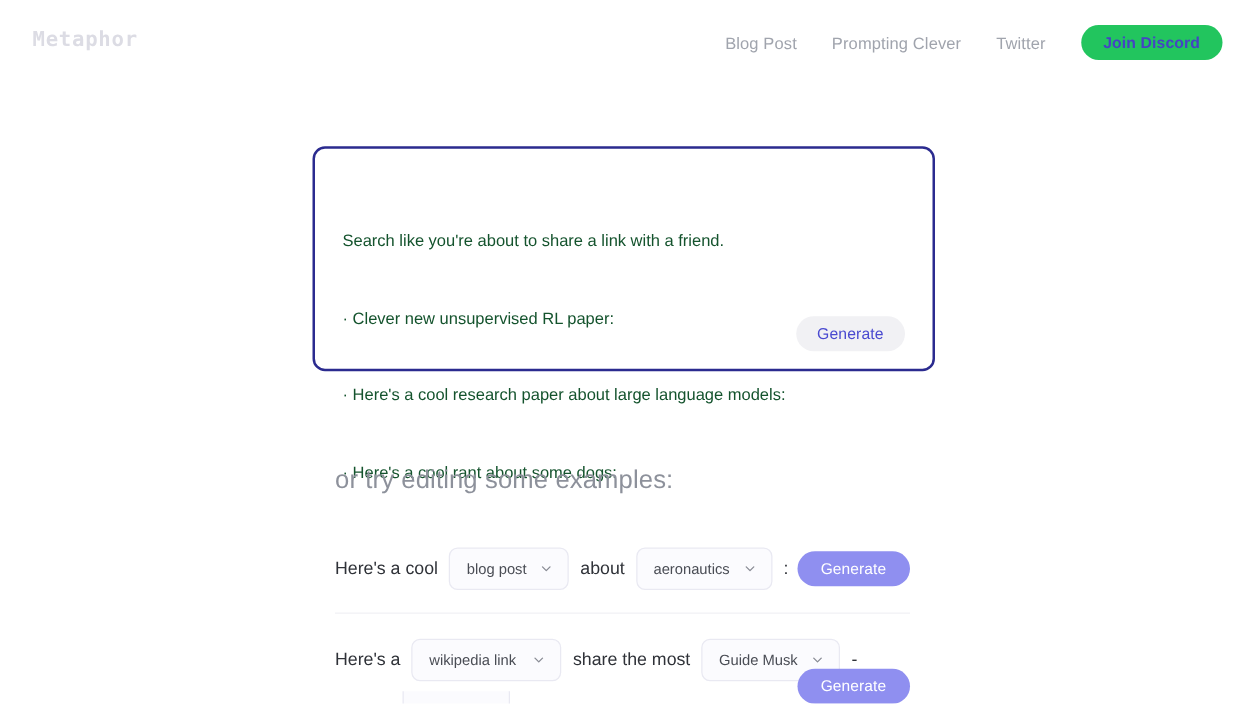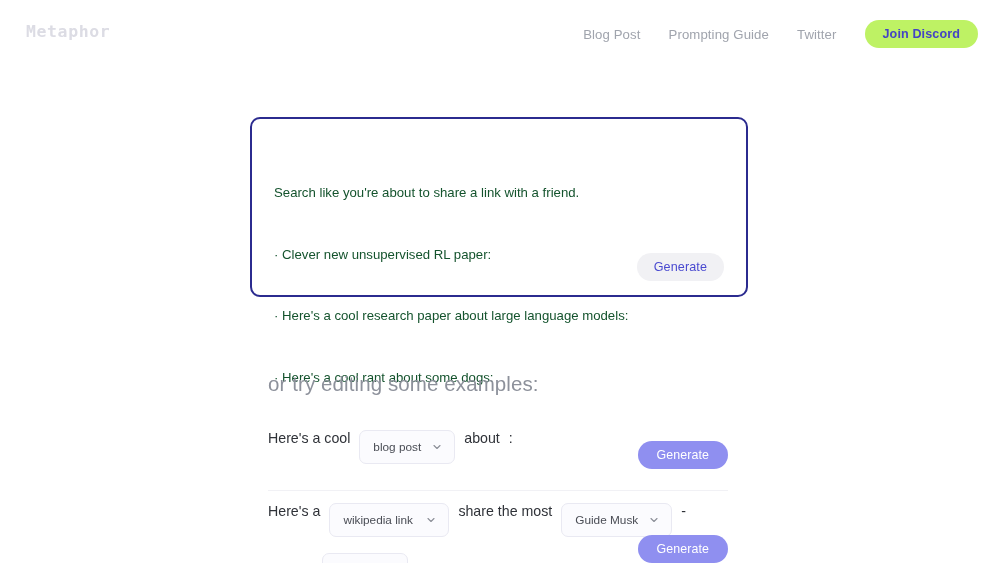--- a/index.html
+++ b/index.html
@@ -60,21 +60,21 @@
     letter-spacing: 0.1px;
   }
 
   .discord-btn {
     display: inline-flex;
     align-items: center;
     justify-content: center;
     height: 28px;
     padding: 0 18px;
     border-radius: 999px;
-    background: #bef264;
+    background: #22c55e;
     color: #4444c4;
     font-size: 12.6px;
     font-weight: 700;
     border: none;
     cursor: pointer;
     white-space: nowrap;
     font-family: "Liberation Sans", sans-serif;
     letter-spacing: 0.1px;
   }
 
@@ -133,20 +133,21 @@
     font-size: 20.5px;
     color: #8d919b;
     letter-spacing: 0.1px;
     margin-bottom: 34px;
     font-weight: 400;
   }
 
   .example-row {
     position: relative;
     display: flex;
+    align-items: center;
     gap: 9px;
     height: 50px;
     white-space: nowrap;
   }
 
   .row-text {
     font-size: 14.2px;
     color: #2f3238;
     white-space: nowrap;
   }
@@ -216,21 +217,21 @@
 <body>
 
 <div class="page">
 
   <div class="header">
 
     <div class="logo">Metaphor</div>
 
     <div class="nav">
       <a class="nav-link" href="#">Blog Post</a>
-      <a class="nav-link" href="#">Prompting Guide</a>
+      <a class="nav-link" href="#">Prompting Clever</a>
       <a class="nav-link" href="#">Twitter</a>
       <button class="discord-btn">Join Discord</button>
     </div>
 
   </div>
 
   <div class="search-box">
 
     <div class="search-placeholder">
       <span class="ph-line">Search like you're about to share a link with a friend.</span>
@@ -251,20 +252,26 @@
 
       <div class="select">
         <span class="select-value">blog post</span>
         <svg class="chev" viewBox="0 0 24 24" fill="none" stroke="currentColor" stroke-width="2.2" stroke-linecap="round" stroke-linejoin="round">
             <polyline points="6 9 12 15 18 9"></polyline>
           </svg>
       </div>
 
       <span class="row-text">about</span>
 
+      <div class="select">
+        <span class="select-value">aeronautics</span>
+        <svg class="chev" viewBox="0 0 24 24" fill="none" stroke="currentColor" stroke-width="2.2" stroke-linecap="round" stroke-linejoin="round">
+            <polyline points="6 9 12 15 18 9"></polyline>
+          </svg>
+      </div>
 
       <span class="row-text">:</span>
 
       <button class="row-generate">Generate</button>
     </div>
 
     <div class="divider"></div>
 
     <div class="example-row" id="row-2">
       <span class="row-text">Here's a</span>

